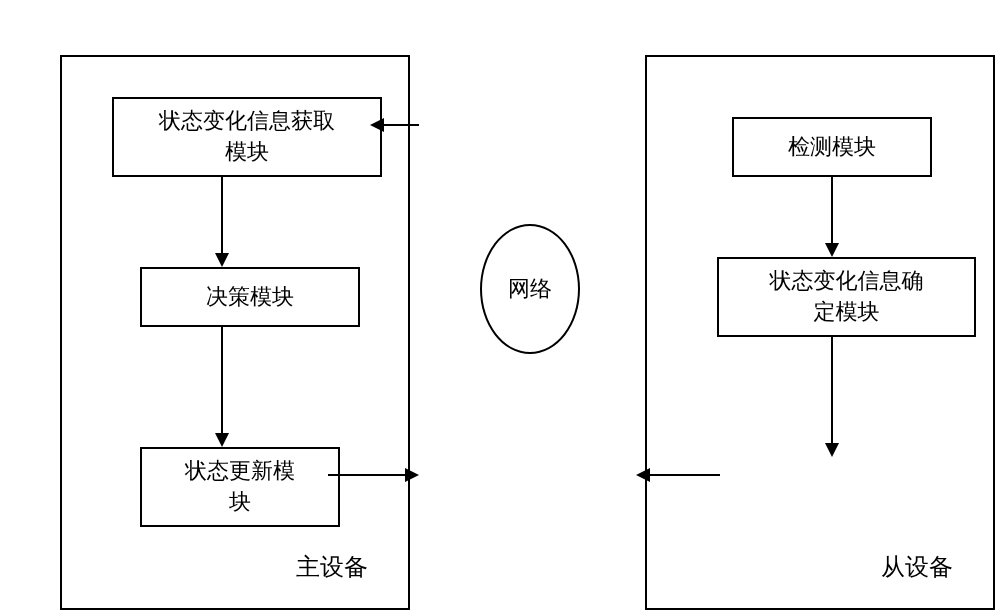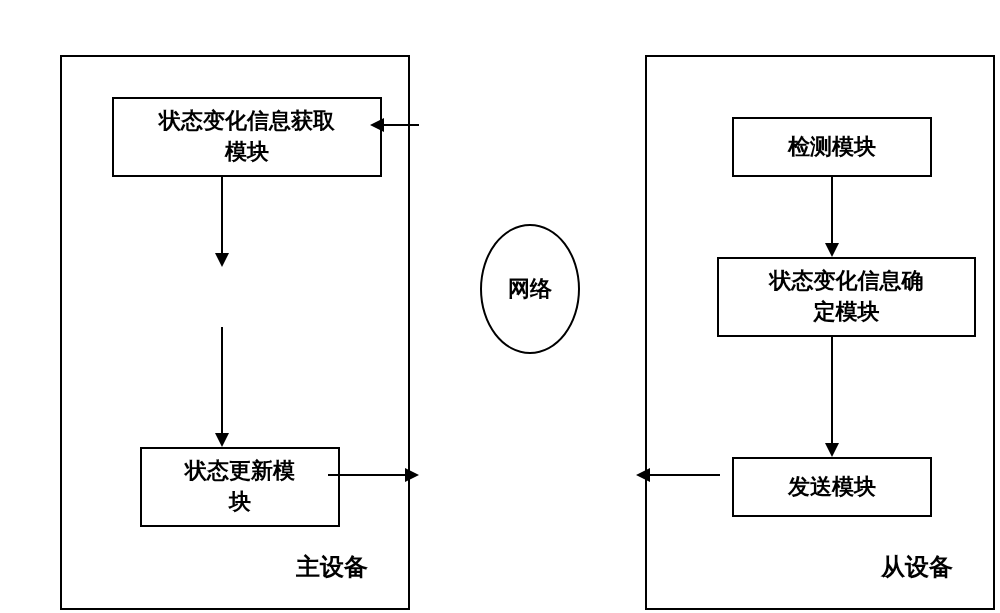--- a/index.html
+++ b/index.html
@@ -1,19 +1,18 @@
 <!DOCTYPE html>
 <html><head>
   <meta charset="utf-8">
   <style>
     * {
       margin: 10px;
       padding: 0;
       box-sizing: border-box;
-      font-weight: bold;
     }
     body {
       width: 1000px;
       height: 613px;
       background: #fff;
       font-family: "SimSun", "宋体", serif;
       position: relative;
       font-size: 22px;
     }
     .device-box {
@@ -87,20 +86,23 @@
 <body>
 
 <div class="device-box device-left">
   <div class="module-box" style="left: 40px; top: 30px; width: 270px; height: 80px;">
     <span>状态变化信息获取<br>模块</span>
   </div>
 
   <div class="arrow-line" style="left: 149px; top: 110px; width: 2px; height: 76px;"></div>
   <div class="arrow-head arrow-down" style="left: 143px; top: 186px;"></div>
 
+  <div class="module-box" style="left: 68px; top: 200px; width: 220px; height: 60px;">
+    <span>决策模块</span>
+  </div>
 
   <div class="arrow-line" style="left: 149px; top: 260px; width: 2px; height: 106px;"></div>
   <div class="arrow-head arrow-down" style="left: 143px; top: 366px;"></div>
 
   <div class="module-box" style="left: 68px; top: 380px; width: 200px; height: 80px;">
     <span>状态更新模<br>块</span>
   </div>
 
   <div class="device-label" style="right: 30px; bottom: 15px;">主设备</div>
 </div>
@@ -113,23 +115,20 @@
   <div class="arrow-line" style="left: 174px; top: 110px; width: 2px; height: 66px;"></div>
   <div class="arrow-head arrow-down" style="left: 168px; top: 176px;"></div>
 
   <div class="module-box" style="left: 60px; top: 190px; width: 259px; height: 80px;">
     <span>状态变化信息确<br>定模块</span>
   </div>
 
   <div class="arrow-line" style="left: 174px; top: 270px; width: 2px; height: 106px;"></div>
   <div class="arrow-head arrow-down" style="left: 168px; top: 376px;"></div>
 
-  <div class="module-box" style="left: 75px; top: 390px; width: 200px; height: 60px;">
-    <span>发送模块</span>
-  </div>
 
   <div class="device-label" style="right: 30px; bottom: 15px;">从设备</div>
 </div>
 
 <div class="network-ellipse" style="left: 450px; top: 194px; width: 100px; height: 130px;">
   <span>网络</span>
 </div>
 
 <div class="arrow-line" style="left: 354px; top: 94px; width: 35px; height: 2px;"></div>
 <div class="arrow-head arrow-left" style="left: 340px; top: 88px;"></div>

